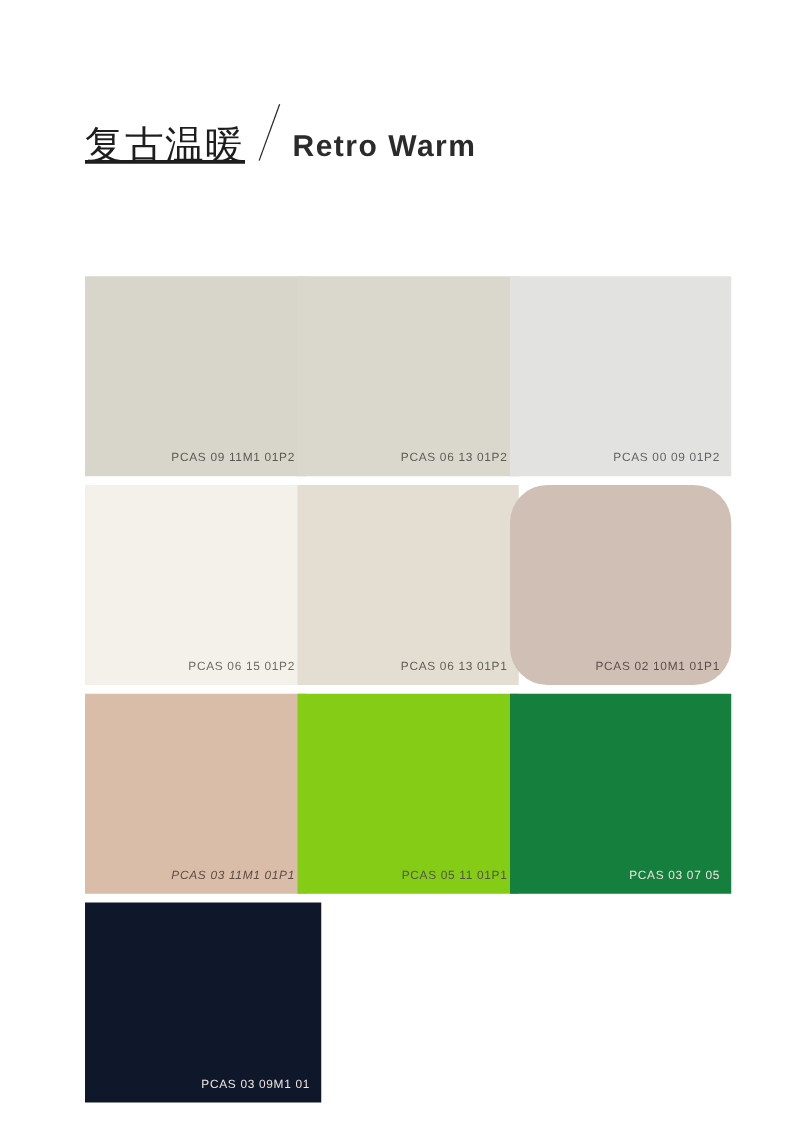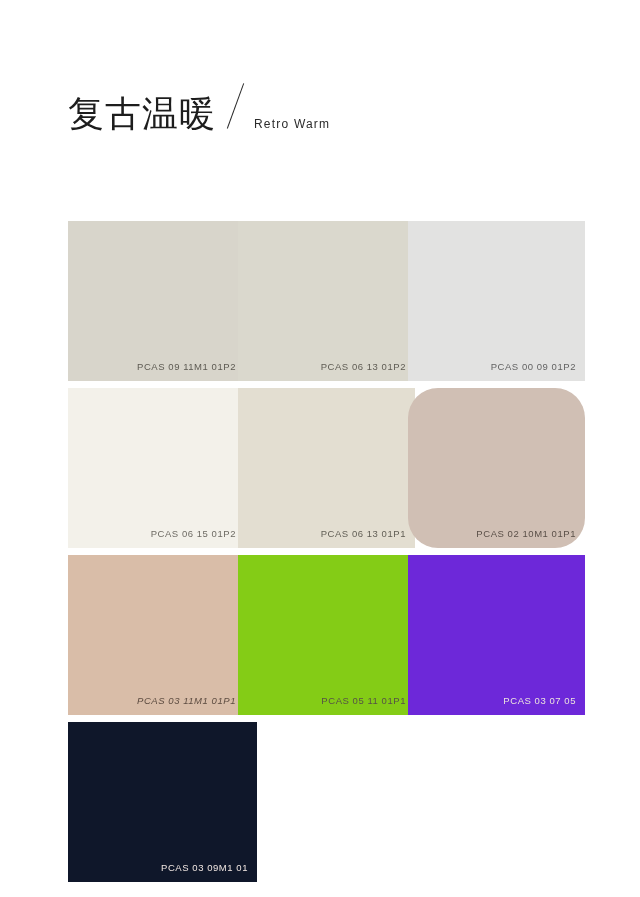--- a/index.html
+++ b/index.html
@@ -17,52 +17,53 @@
 
   
   .header {
     position: absolute;
     left: 68px;
     top: 86px;
     display: flex;
     align-items: flex-end;
   }
   .title-cn {
-    font-size: 36px;
+    font-size: 31px;
     line-height: 1;
     color: #1d1d1d;
     letter-spacing: 1px;
     font-family: "DejaVu Sans", sans-serif;
     font-weight: 400;
     white-space: nowrap;
+    text-decoration: underline;
   }
   .title-slash {
     display: inline-block;
     width: 30px;
     height: 46px;
     position: relative;
     margin: 0 2px 0 6px;
   }
   .title-slash::before {
     content: "";
     position: absolute;
     left: 13px;
     top: -4px;
     width: 1.4px;
     height: 48px;
     background: #2a2a2a;
     transform: rotate(20deg);
     transform-origin: center;
   }
   .title-en {
-    font-size: 12px;
+    font-size: 24px;
     line-height: 1;
     color: #2b2b2b;
     letter-spacing: 1.2px;
-    font-weight: 400;
+    font-weight: 700;
     padding-bottom: 2px;
     white-space: nowrap;
   }
 
   
   .grid {
     position: absolute;
     left: 68px;
     top: 221px;
     width: 504px;
@@ -151,21 +152,21 @@
 
 
   <div class="swatch" style="background-color: rgb(217, 189, 168); font-style: italic;">
     <span class="swatch-code" style="color: rgb(93, 76, 65);">PCAS 03 11M1 01P1</span>
   </div>
 
   <div class="swatch" style="background-color: #84cc16;">
     <span class="swatch-code" style="color: rgb(86, 83, 70);">PCAS 05 11 01P1</span>
   </div>
 
-  <div class="swatch" style="background-color: #6d28d9;">
+  <div class="swatch" style="background-color: #15803d;">
     <span class="swatch-code" style="color: rgb(236, 227, 222);">PCAS 03 07 05</span>
   </div>
 
   <div class="swatch" style="background-color: #0f172a; padding-left: 12px;">
     <span class="swatch-code" style="color: rgb(240, 230, 225);">PCAS 03 09M1 01</span>
   </div>
 
 </div>
 
 <div class="watermark">

